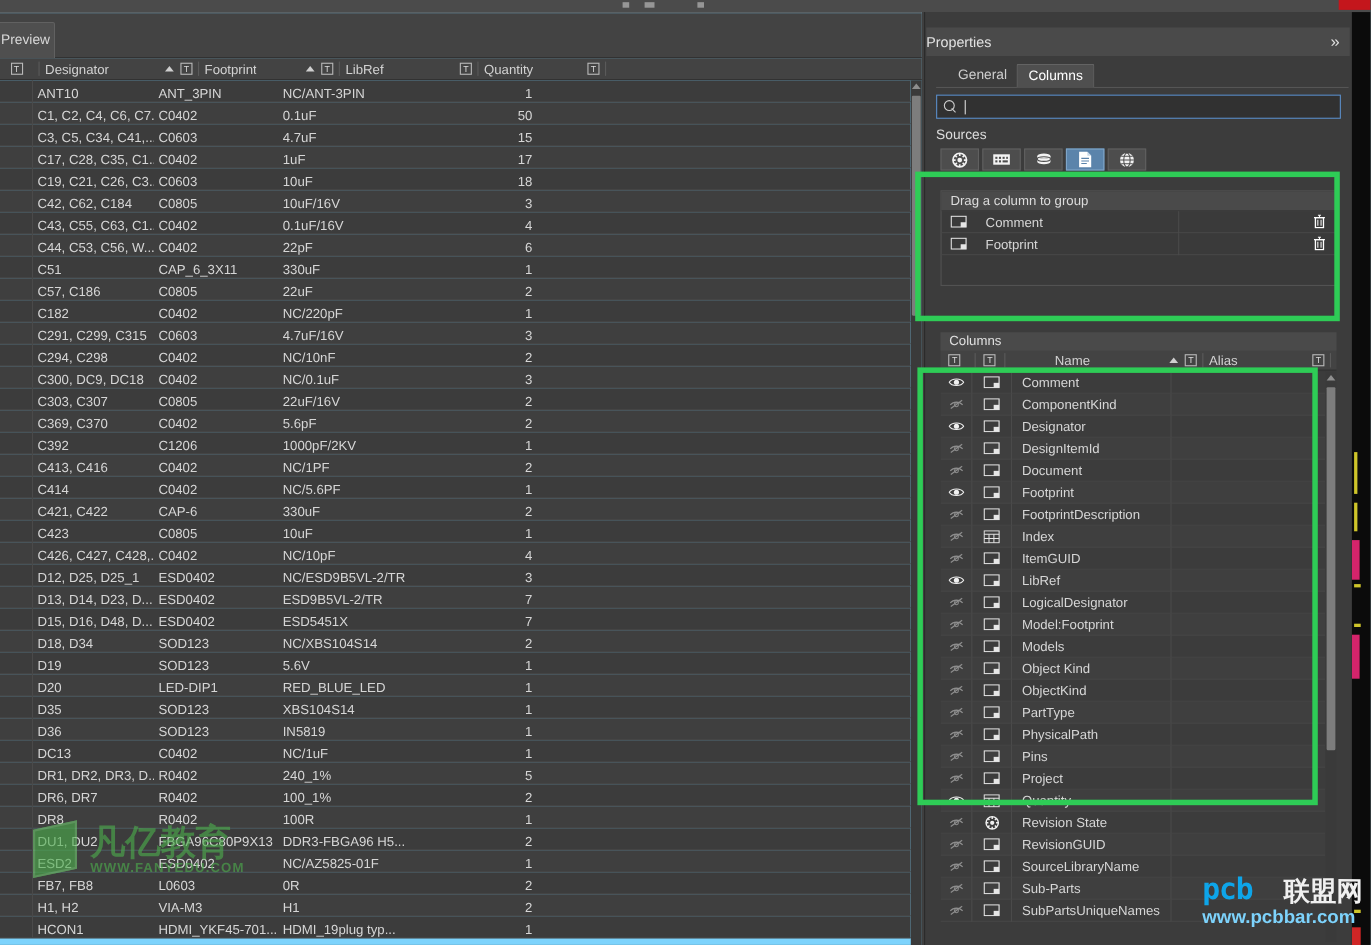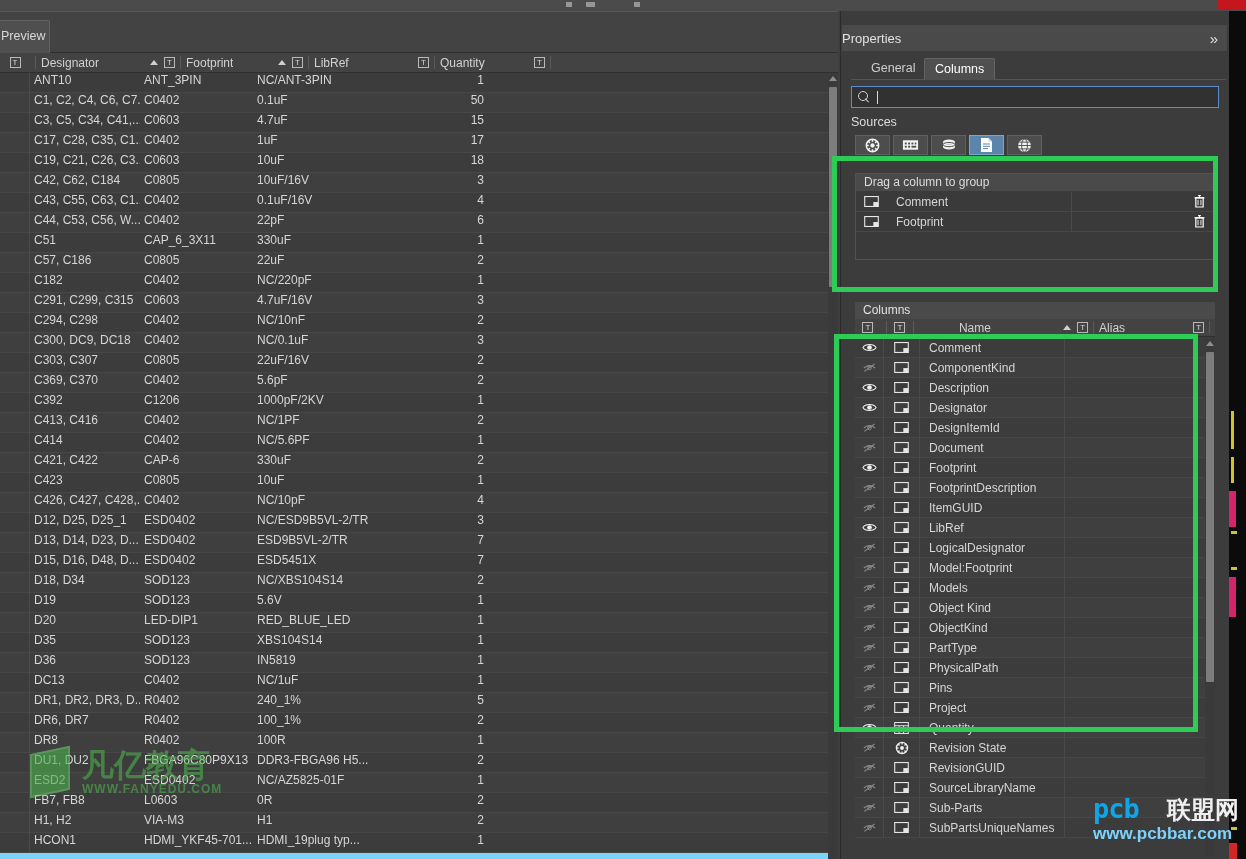--- a/index.html
+++ b/index.html
@@ -56,21 +56,21 @@
   .sortarrow {
     width: 0; height: 0; border-left: 4px solid transparent; border-right: 4px solid transparent;
     border-bottom: 5px solid #cfcfcf; margin: 0 6px 0 4px; flex: 0 0 auto;
   }
 
   .tbody {
     position: absolute; left: 0; top: 61px; width: 828px; height: 787px;
     overflow: hidden;
   }
   .row {
-    display: flex; height: 20px; align-items: flex-start;
+    display: flex; height: 20px; align-items: flex-end;
     border-bottom: 1px solid #474747; font-size: 12px; color: #d6d6d6;
   }
   .row:nth-child(odd) { background: #3c3c3c; }
   .row:nth-child(even) { background: #3f3f3f; }
   .cell { padding: 0 4px; overflow: hidden; white-space: nowrap; }
   .c-indent { width: 30px; flex: 0 0 30px; border-right: 1px solid #4a4a4a; height: 20px; }
   .c-desig  { width: 110px; flex: 0 0 110px; }
   .c-foot   { width: 113px; flex: 0 0 113px; }
   .c-libref { width: 125px; flex: 0 0 125px; }
   .c-qty    { width: 110px; flex: 0 0 110px; text-align: right; }
@@ -766,104 +766,108 @@
             <path d="M1 5.5 C3.5 1.3 12.5 1.3 15 5.5 C12.5 9.7 3.5 9.7 1 5.5 Z" fill="none" stroke="#f0f0f0" stroke-width="1.1"></path>
             <circle cx="8" cy="5.5" r="2.5" fill="#f0f0f0"></circle>
           </svg>
         </span>
         <span class="ckind">
           <svg width="15" height="11" viewBox="0 0 16 12">
             <rect x="0.6" y="0.6" width="14.8" height="10.8" fill="none" stroke="#e6e6e6" stroke-width="1.2"></rect>
             <rect x="10" y="6.6" width="5.4" height="4.8" fill="#e6e6e6"></rect>
           </svg>
         </span>
-        <span class="cname">Description</span>
+        <span class="cname">Designator</span>
+        <span class="calias"></span>
+      </div>
+      <div class="crow">
+        <span class="ceye">
+          <svg width="15" height="11" viewBox="0 0 16 11">
+            <path d="M2 6.2 C5 2.6 11 2.6 14 6.2" fill="none" stroke="#8e8e8e" stroke-width="1.1"></path>
+            <line x1="2.5" y1="9.6" x2="13.5" y2="1.6" stroke="#8e8e8e" stroke-width="1.2"></line>
+            <circle cx="8" cy="6" r="1.9" fill="none" stroke="#8e8e8e" stroke-width="1"></circle>
+          </svg>
+        </span>
+        <span class="ckind">
+          <svg width="15" height="11" viewBox="0 0 16 12">
+            <rect x="0.6" y="0.6" width="14.8" height="10.8" fill="none" stroke="#e6e6e6" stroke-width="1.2"></rect>
+            <rect x="10" y="6.6" width="5.4" height="4.8" fill="#e6e6e6"></rect>
+          </svg>
+        </span>
+        <span class="cname">DesignItemId</span>
+        <span class="calias"></span>
+      </div>
+      <div class="crow">
+        <span class="ceye">
+          <svg width="15" height="11" viewBox="0 0 16 11">
+            <path d="M2 6.2 C5 2.6 11 2.6 14 6.2" fill="none" stroke="#8e8e8e" stroke-width="1.1"></path>
+            <line x1="2.5" y1="9.6" x2="13.5" y2="1.6" stroke="#8e8e8e" stroke-width="1.2"></line>
+            <circle cx="8" cy="6" r="1.9" fill="none" stroke="#8e8e8e" stroke-width="1"></circle>
+          </svg>
+        </span>
+        <span class="ckind">
+          <svg width="15" height="11" viewBox="0 0 16 12">
+            <rect x="0.6" y="0.6" width="14.8" height="10.8" fill="none" stroke="#e6e6e6" stroke-width="1.2"></rect>
+            <rect x="10" y="6.6" width="5.4" height="4.8" fill="#e6e6e6"></rect>
+          </svg>
+        </span>
+        <span class="cname">Document</span>
         <span class="calias"></span>
       </div>
       <div class="crow">
         <span class="ceye">
           <svg width="15" height="11" viewBox="0 0 16 11">
             <path d="M1 5.5 C3.5 1.3 12.5 1.3 15 5.5 C12.5 9.7 3.5 9.7 1 5.5 Z" fill="none" stroke="#f0f0f0" stroke-width="1.1"></path>
             <circle cx="8" cy="5.5" r="2.5" fill="#f0f0f0"></circle>
           </svg>
         </span>
         <span class="ckind">
           <svg width="15" height="11" viewBox="0 0 16 12">
             <rect x="0.6" y="0.6" width="14.8" height="10.8" fill="none" stroke="#e6e6e6" stroke-width="1.2"></rect>
             <rect x="10" y="6.6" width="5.4" height="4.8" fill="#e6e6e6"></rect>
           </svg>
         </span>
-        <span class="cname">Designator</span>
-        <span class="calias"></span>
-      </div>
-      <div class="crow">
-        <span class="ceye">
-          <svg width="15" height="11" viewBox="0 0 16 11">
-            <path d="M2 6.2 C5 2.6 11 2.6 14 6.2" fill="none" stroke="#8e8e8e" stroke-width="1.1"></path>
-            <line x1="2.5" y1="9.6" x2="13.5" y2="1.6" stroke="#8e8e8e" stroke-width="1.2"></line>
-            <circle cx="8" cy="6" r="1.9" fill="none" stroke="#8e8e8e" stroke-width="1"></circle>
-          </svg>
-        </span>
-        <span class="ckind">
-          <svg width="15" height="11" viewBox="0 0 16 12">
-            <rect x="0.6" y="0.6" width="14.8" height="10.8" fill="none" stroke="#e6e6e6" stroke-width="1.2"></rect>
-            <rect x="10" y="6.6" width="5.4" height="4.8" fill="#e6e6e6"></rect>
-          </svg>
-        </span>
-        <span class="cname">DesignItemId</span>
-        <span class="calias"></span>
-      </div>
-      <div class="crow">
-        <span class="ceye">
-          <svg width="15" height="11" viewBox="0 0 16 11">
-            <path d="M2 6.2 C5 2.6 11 2.6 14 6.2" fill="none" stroke="#8e8e8e" stroke-width="1.1"></path>
-            <line x1="2.5" y1="9.6" x2="13.5" y2="1.6" stroke="#8e8e8e" stroke-width="1.2"></line>
-            <circle cx="8" cy="6" r="1.9" fill="none" stroke="#8e8e8e" stroke-width="1"></circle>
-          </svg>
-        </span>
-        <span class="ckind">
-          <svg width="15" height="11" viewBox="0 0 16 12">
-            <rect x="0.6" y="0.6" width="14.8" height="10.8" fill="none" stroke="#e6e6e6" stroke-width="1.2"></rect>
-            <rect x="10" y="6.6" width="5.4" height="4.8" fill="#e6e6e6"></rect>
-          </svg>
-        </span>
-        <span class="cname">Document</span>
-        <span class="calias"></span>
-      </div>
-      <div class="crow">
-        <span class="ceye">
-          <svg width="15" height="11" viewBox="0 0 16 11">
-            <path d="M1 5.5 C3.5 1.3 12.5 1.3 15 5.5 C12.5 9.7 3.5 9.7 1 5.5 Z" fill="none" stroke="#f0f0f0" stroke-width="1.1"></path>
-            <circle cx="8" cy="5.5" r="2.5" fill="#f0f0f0"></circle>
-          </svg>
-        </span>
-        <span class="ckind">
-          <svg width="15" height="11" viewBox="0 0 16 12">
-            <rect x="0.6" y="0.6" width="14.8" height="10.8" fill="none" stroke="#e6e6e6" stroke-width="1.2"></rect>
-            <rect x="10" y="6.6" width="5.4" height="4.8" fill="#e6e6e6"></rect>
-          </svg>
-        </span>
         <span class="cname">Footprint</span>
         <span class="calias"></span>
       </div>
       <div class="crow">
         <span class="ceye">
           <svg width="15" height="11" viewBox="0 0 16 11">
             <path d="M2 6.2 C5 2.6 11 2.6 14 6.2" fill="none" stroke="#8e8e8e" stroke-width="1.1"></path>
             <line x1="2.5" y1="9.6" x2="13.5" y2="1.6" stroke="#8e8e8e" stroke-width="1.2"></line>
             <circle cx="8" cy="6" r="1.9" fill="none" stroke="#8e8e8e" stroke-width="1"></circle>
           </svg>
         </span>
         <span class="ckind">
           <svg width="15" height="11" viewBox="0 0 16 12">
             <rect x="0.6" y="0.6" width="14.8" height="10.8" fill="none" stroke="#e6e6e6" stroke-width="1.2"></rect>
             <rect x="10" y="6.6" width="5.4" height="4.8" fill="#e6e6e6"></rect>
           </svg>
         </span>
         <span class="cname">FootprintDescription</span>
+        <span class="calias"></span>
+      </div>
+      <div class="crow">
+        <span class="ceye">
+          <svg width="15" height="11" viewBox="0 0 16 11">
+            <path d="M2 6.2 C5 2.6 11 2.6 14 6.2" fill="none" stroke="#8e8e8e" stroke-width="1.1"></path>
+            <line x1="2.5" y1="9.6" x2="13.5" y2="1.6" stroke="#8e8e8e" stroke-width="1.2"></line>
+            <circle cx="8" cy="6" r="1.9" fill="none" stroke="#8e8e8e" stroke-width="1"></circle>
+          </svg>
+        </span>
+        <span class="ckind">
+          <svg width="15" height="12" viewBox="0 0 16 13">
+            <rect x="0.6" y="0.6" width="14.8" height="11.8" fill="none" stroke="#e6e6e6" stroke-width="1.1"></rect>
+            <line x1="0.6" y1="4" x2="15.4" y2="4" stroke="#e6e6e6" stroke-width="1"></line>
+            <line x1="5.4" y1="4" x2="5.4" y2="12.4" stroke="#e6e6e6" stroke-width="1"></line>
+            <line x1="10.2" y1="4" x2="10.2" y2="12.4" stroke="#e6e6e6" stroke-width="1"></line>
+            <line x1="0.6" y1="8.2" x2="15.4" y2="8.2" stroke="#e6e6e6" stroke-width="1"></line>
+          </svg>
+        </span>
+        <span class="cname">Index</span>
         <span class="calias"></span>
       </div>
       <div class="crow">
         <span class="ceye">
           <svg width="15" height="11" viewBox="0 0 16 11">
             <path d="M2 6.2 C5 2.6 11 2.6 14 6.2" fill="none" stroke="#8e8e8e" stroke-width="1.1"></path>
             <line x1="2.5" y1="9.6" x2="13.5" y2="1.6" stroke="#8e8e8e" stroke-width="1.2"></line>
             <circle cx="8" cy="6" r="1.9" fill="none" stroke="#8e8e8e" stroke-width="1"></circle>
           </svg>
         </span>

